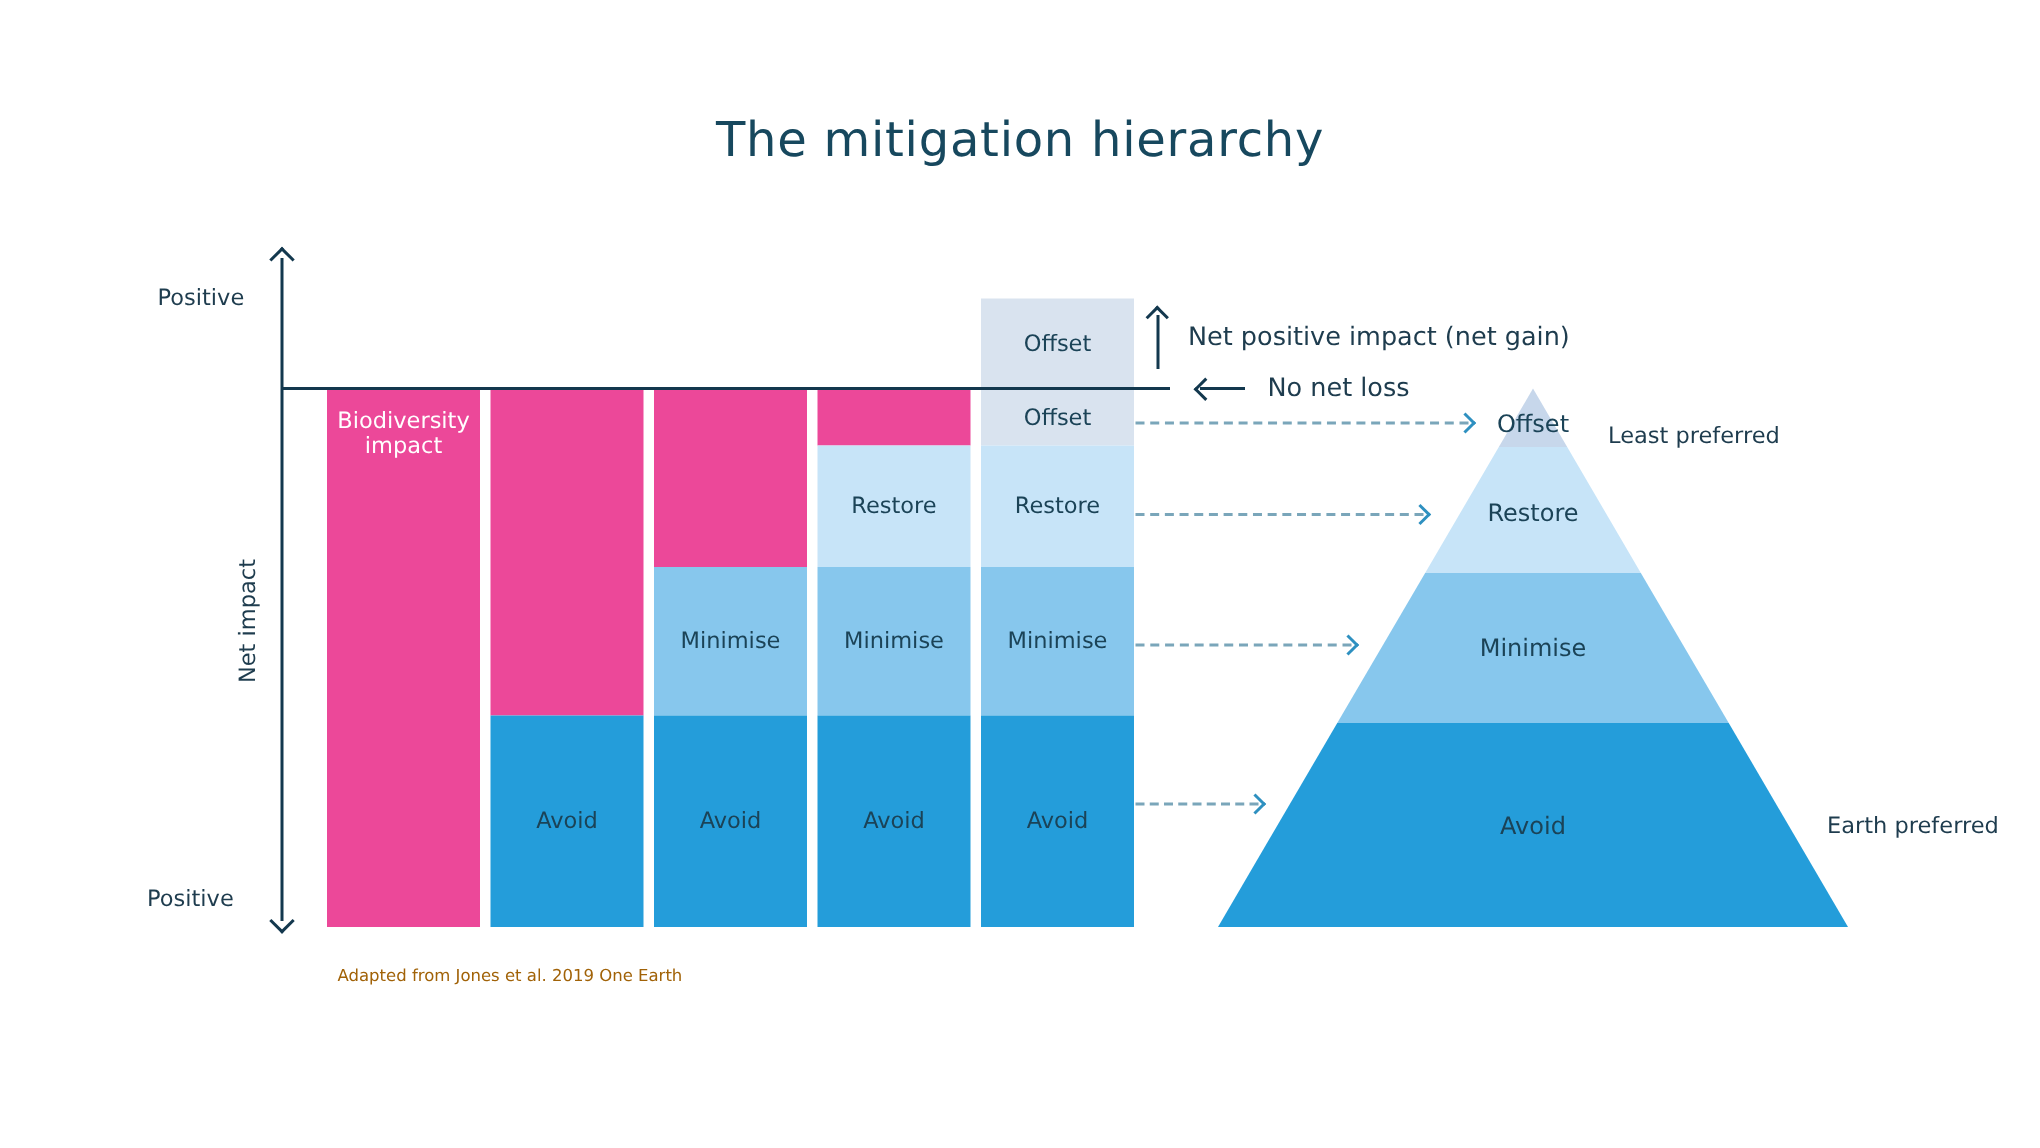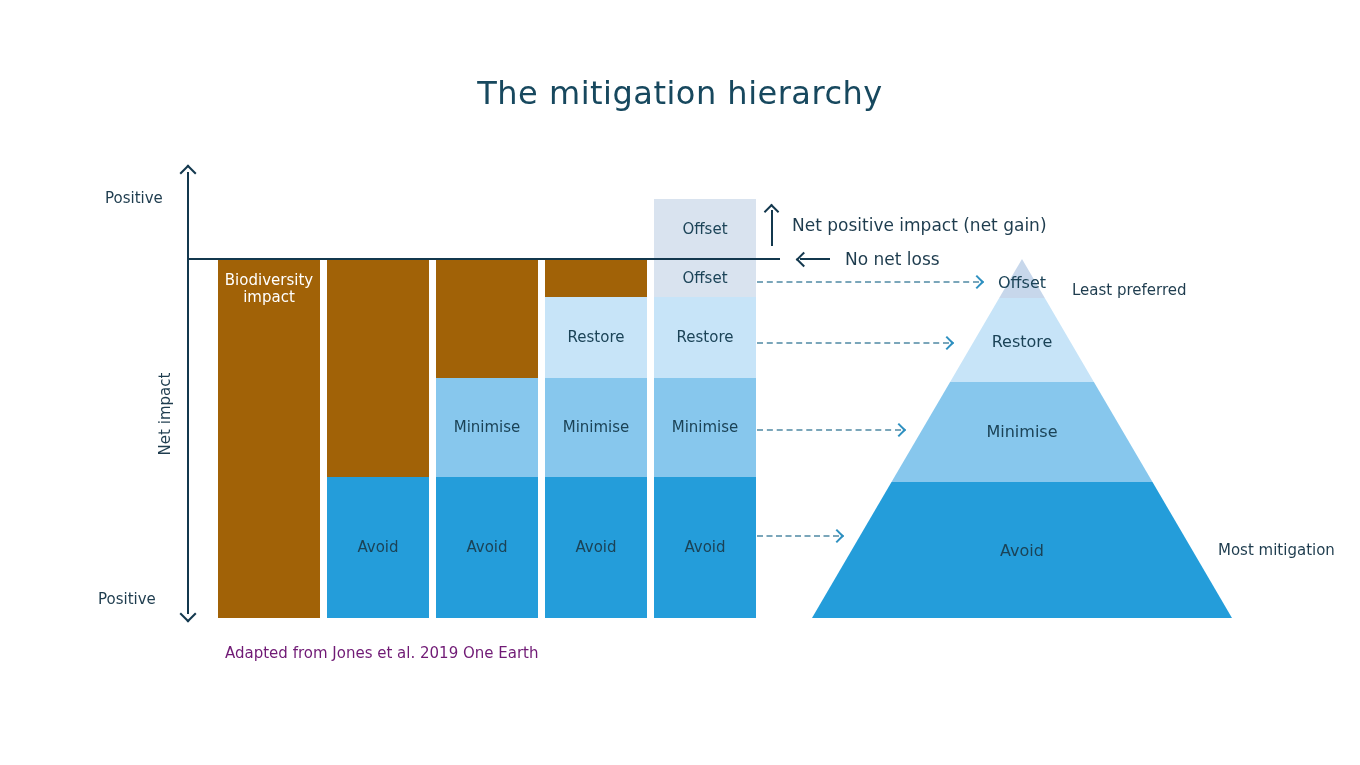--- a/index.html
+++ b/index.html
@@ -17,42 +17,42 @@
   .hline{left:188px;top:258px;width:592px;height:2px;background:#13384e;z-index:5;}
   .chev{width:10px;height:10px;}
   .chev-up{border-top:2px solid #13384e;border-left:2px solid #13384e;transform:rotate(45deg);}
   .chev-down{border-bottom:2px solid #13384e;border-right:2px solid #13384e;transform:rotate(45deg);}
   .chev-left{border-top:2px solid #13384e;border-left:2px solid #13384e;transform:rotate(-45deg);}
   .axis-label{font-size:15px;color:#1e3c4e;}
   .rot{transform:rotate(-90deg);transform-origin:center center;}
   
   .bar{position:absolute;width:102px;display:flex;flex-direction:column;}
   .seg{width:100%;display:flex;align-items:center;justify-content:center;box-sizing:border-box;}
-  .seg-impact{background:#a16207;}
+  .seg-impact{background:#ec4899;}
   .seg-avoid{background:#249dda;}
   .seg-minimise{background:#87c7ed;}
   .seg-restore{background:#c7e4f8;}
   .seg-offset{background:#d9e3ef;}
   .seg-label{font-size:15px;color:#1b4357;text-align:center;line-height:1.15;}
   .seg-label.light{color:#ffffff;}
   .seg.top-align{align-items:flex-start;padding-top:12px;}
   
   .up-shaft{width:2px;height:36px;background:#13384e;}
   .left-shaft{width:30px;height:2px;background:#13384e;}
   .annot{font-size:17px;color:#1e3c4e;white-space:nowrap;}
   .dash-arrow{position:absolute;border-top:2px dashed #7aa6ba;height:0;}
   .dash-arrow .chev-right{
     position:absolute;right:-3px;top:-6px;width:8px;height:8px;
     border-top:2px solid #2e90c0;border-right:2px solid #2e90c0;transform:rotate(45deg);
   }
   
   .pyr-svg{left:0;top:0;pointer-events:none;}
   .pyr-label{font-size:16px;color:#1b4357;transform:translateX(-50%);white-space:nowrap;}
   .side-label{font-size:15px;color:#1e3c4e;white-space:nowrap;}
-  .caption{font-size:15px;color:#701a75;white-space:nowrap;}
+  .caption{font-size:11px;color:#a16207;white-space:nowrap;}
 </style>
 </head>
 <body>
 
 <div class="canvas">
 
   <div class="abs title">The mitigation hierarchy</div>
 
   <div class="abs axis-line"></div>
   <span class="abs chev chev-up" style="left:182px;top:167px;"></span>
@@ -144,17 +144,17 @@
     <polygon points="1093.9,382 1152.5,482 891.5,482 950.1,382" fill="#87c7ed"></polygon>
     <polygon points="1152.5,482 1232,618 812,618 891.5,482" fill="#249dda"></polygon>
   </svg>
 
   <div class="abs pyr-label" style="left:1022px;top:273px;">Offset</div>
   <div class="abs pyr-label" style="left:1022px;top:332px;">Restore</div>
   <div class="abs pyr-label" style="left:1022px;top:422px;">Minimise</div>
   <div class="abs pyr-label" style="left:1022px;top:541px;">Avoid</div>
 
   <div class="abs side-label" style="left:1072px;top:281px;">Least preferred</div>
-  <div class="abs side-label" style="left:1218px;top:541px;">Most mitigation</div>
+  <div class="abs side-label" style="left:1218px;top:541px;">Earth preferred</div>
 
   <div class="abs caption" style="left:225px;top:644px;">Adapted from Jones et al. 2019 One Earth</div>
 
 </div>
 
 </body></html>

